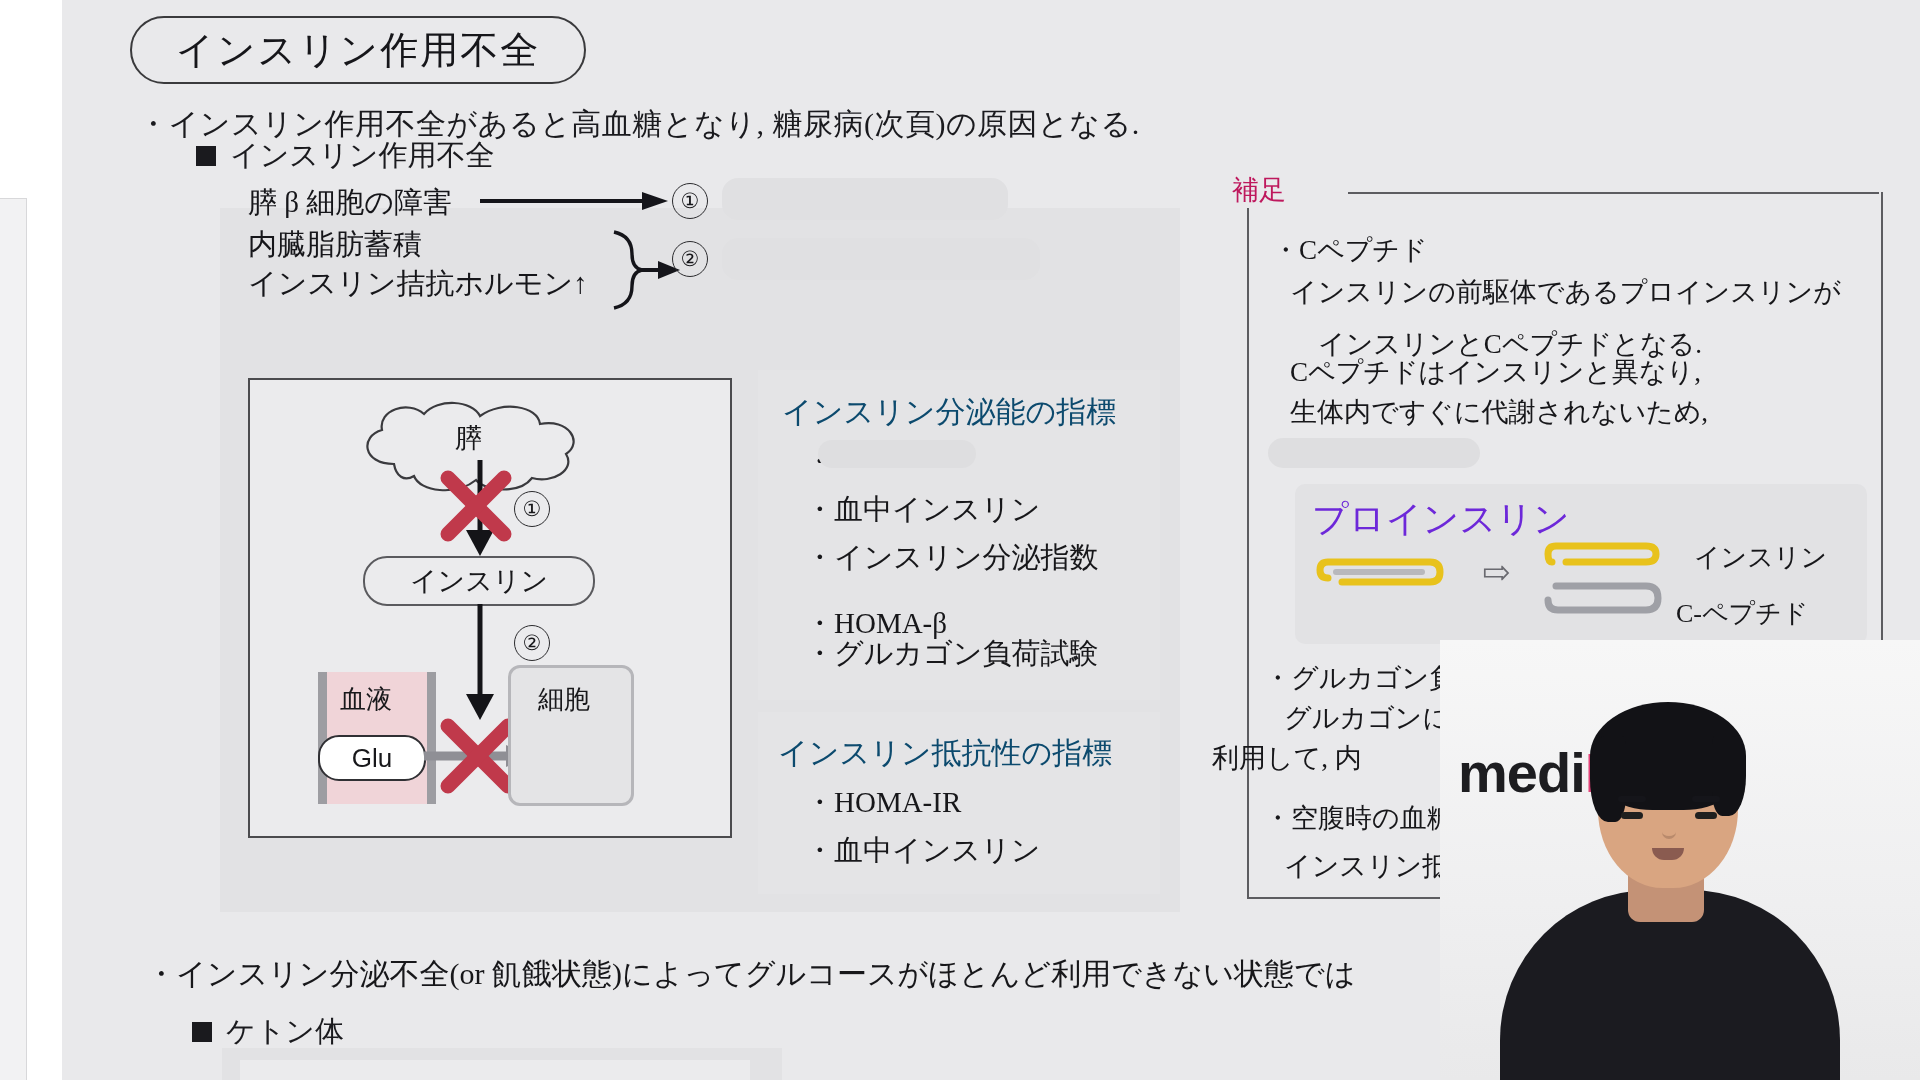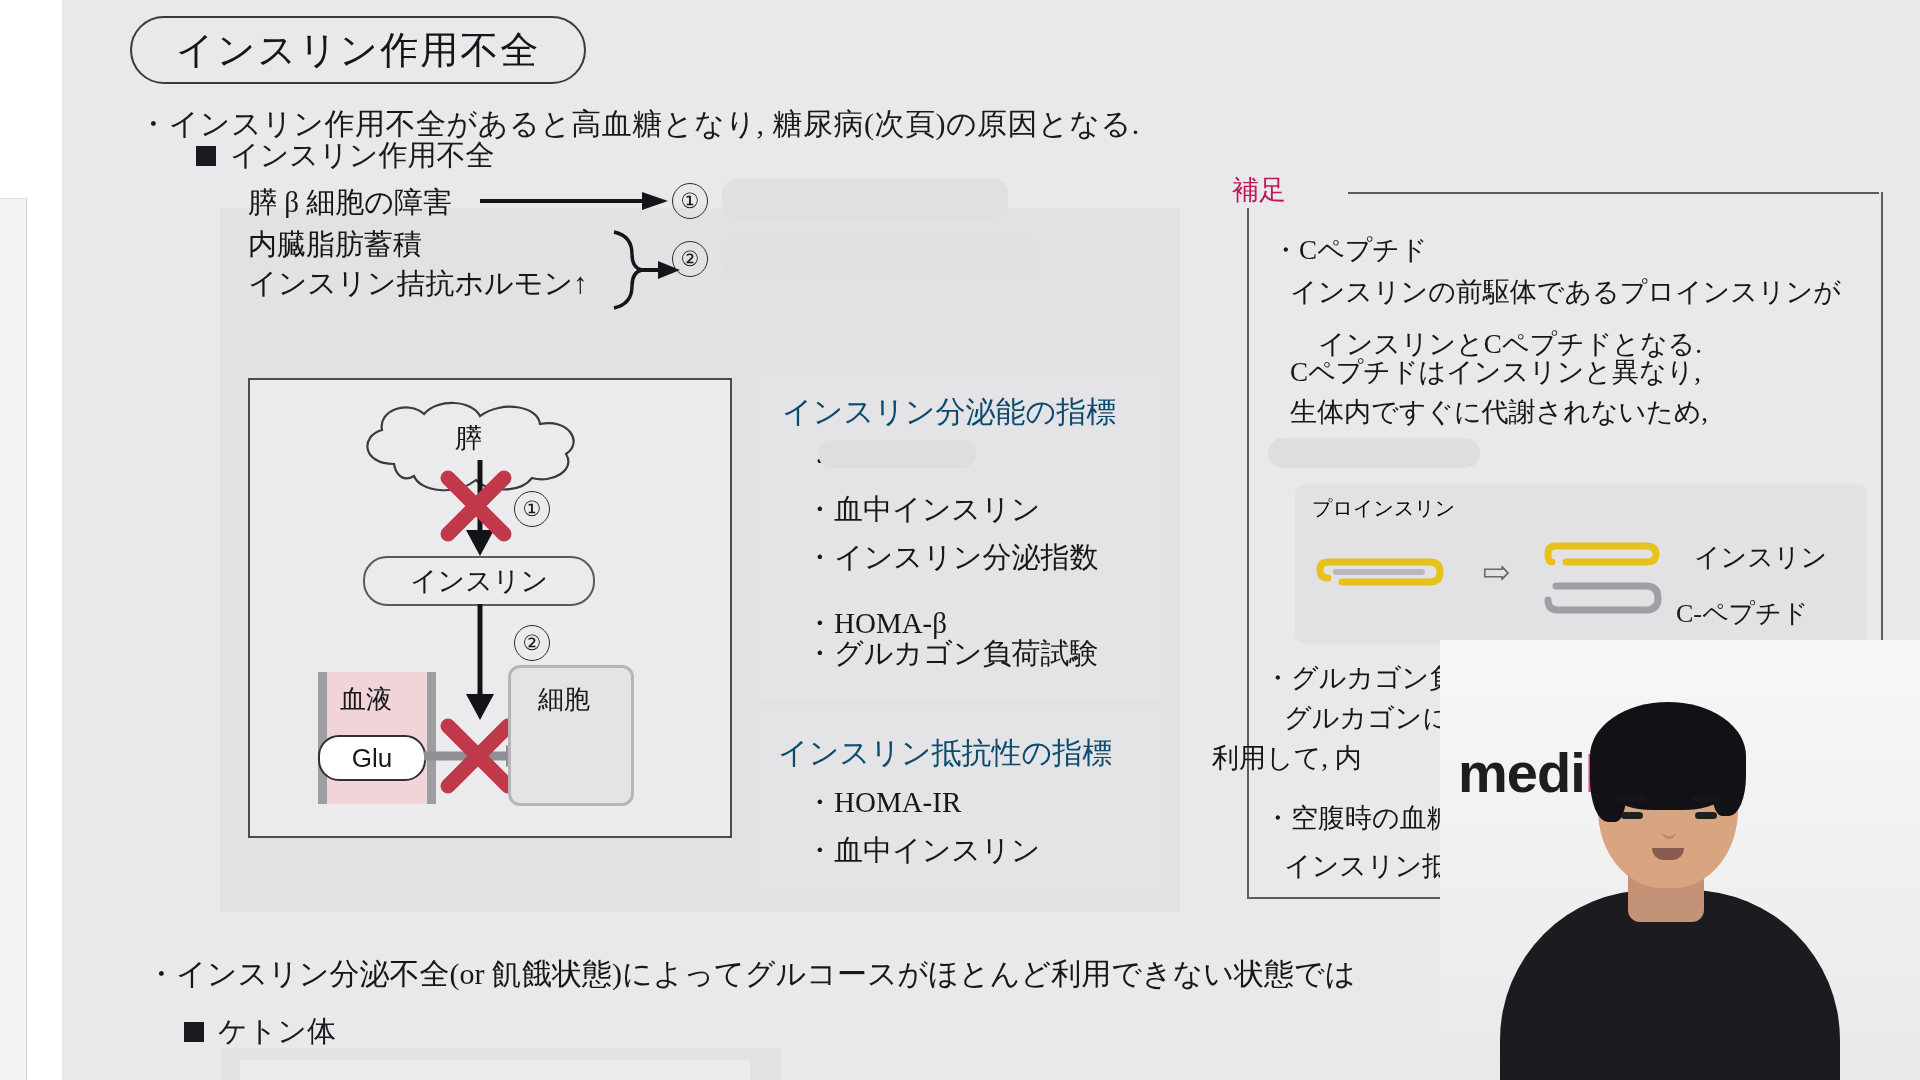--- a/index.html
+++ b/index.html
@@ -189,21 +189,21 @@
     font-family: "Liberation Serif","DejaVu Serif", serif;
   }
 
   .pep-panel {
     position: absolute; left: 1295px; top: 484px;
     width: 572px; height: 160px;
     background: #e2e2e4; border-radius: 10px;
   }
   .pep-title {
     position: absolute; left: 1312px; top: 495px;
-    font-size: 20px; color: #000000;
+    font-size: 36px; color: #6d28d9;
     font-family: Liberation Sans, sans-serif;
   }
   .pep-label {
     position: absolute; font-size: 26px; color: #17171a; white-space: nowrap;
     font-family: "Liberation Serif","DejaVu Serif", serif;
   }
 
   .bottom-line {
     position: absolute; left: 146px; top: 954px;
     font-size: 30px; color: #17171a; white-space: nowrap;
@@ -419,21 +419,21 @@
   </svg>
   <div class="pep-label" style="left:1676px; top:596px;">C-ペプチド</div>
 
   <div class="note-line" style="left:1264px; top:660px;">・グルカゴン負</div>
   <div class="note-line" style="left:1284px; top:700px;">グルカゴンに</div>
   <div class="note-line" style="left:1212px; top:740px;">利用して, 内</div>
   <div class="note-line" style="left:1264px; top:800px;">・空腹時の血糖</div>
   <div class="note-line" style="left:1284px; top:848px;">インスリン抵</div>
 
   <div class="bottom-line">・インスリン分泌不全(or 飢餓状態)によってグルコースがほとんど利用できない状態では</div>
-  <div class="sq-head" style="left:184px; top:1012px;">
+  <div class="sq-head" style="left:192px; top:1012px;">
     <span class="sq"></span>
     <span>ケトン体</span>
   </div>
   <div class="bottom-panel"></div>
   <div class="bottom-panel-inner"></div>
 
   <div class="webcam">
     <div class="wc-wall"></div>
     <div class="wc-logo"><span>medi</span><span class="accent">L</span></div>
     <div class="wc-person-body"></div>

